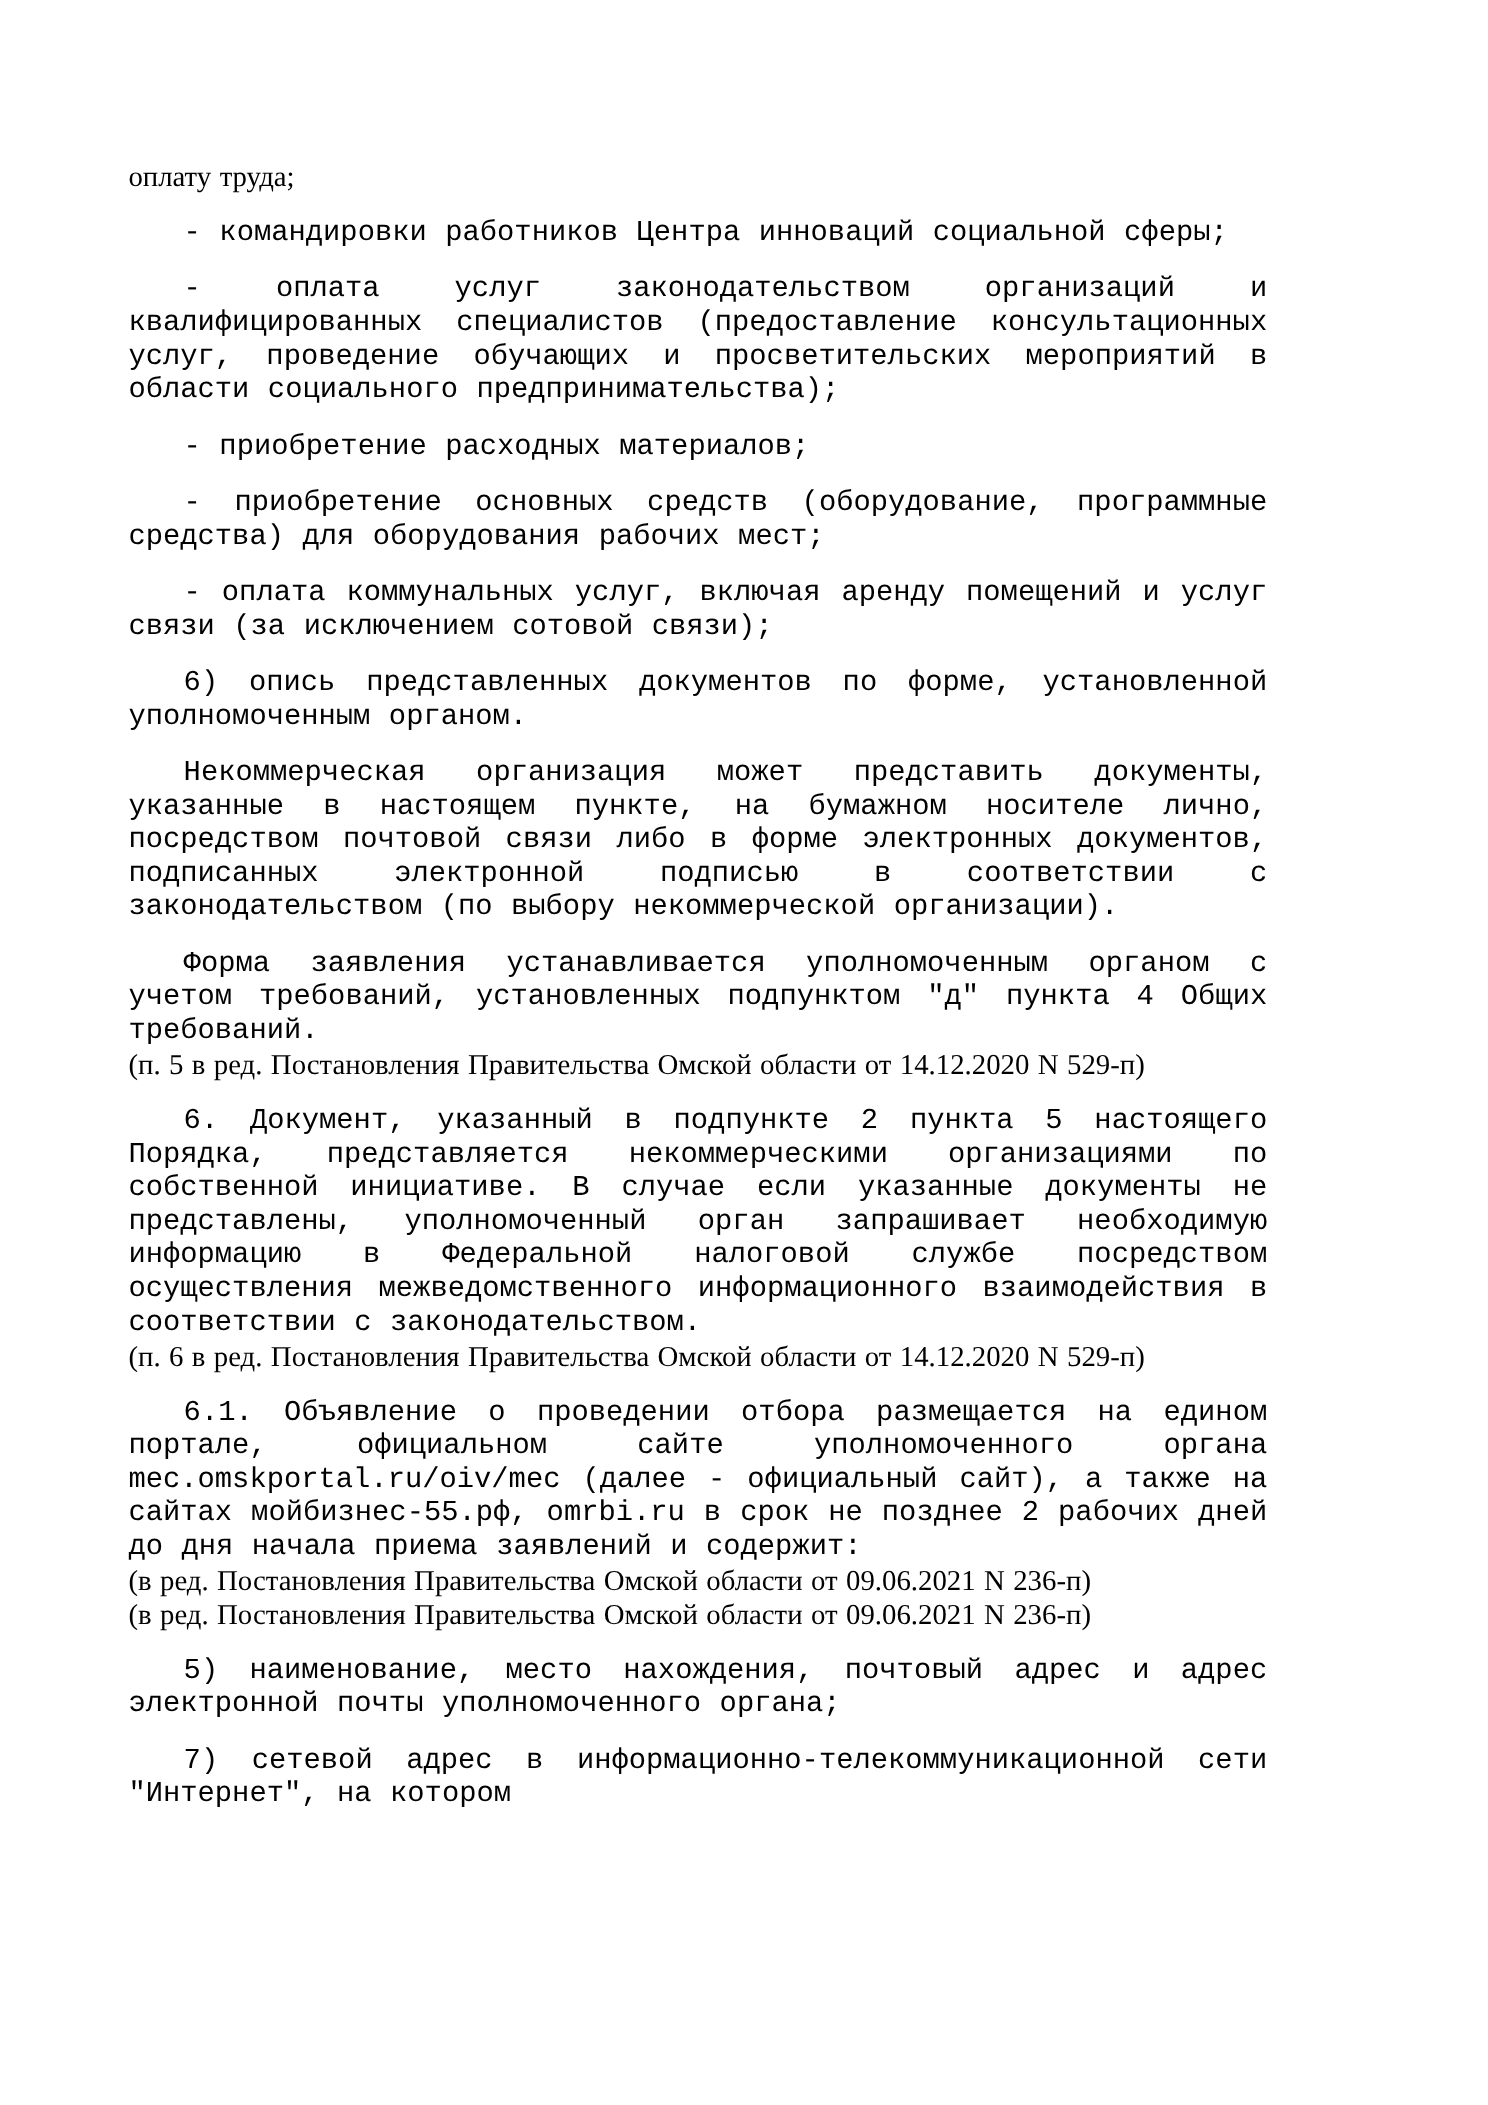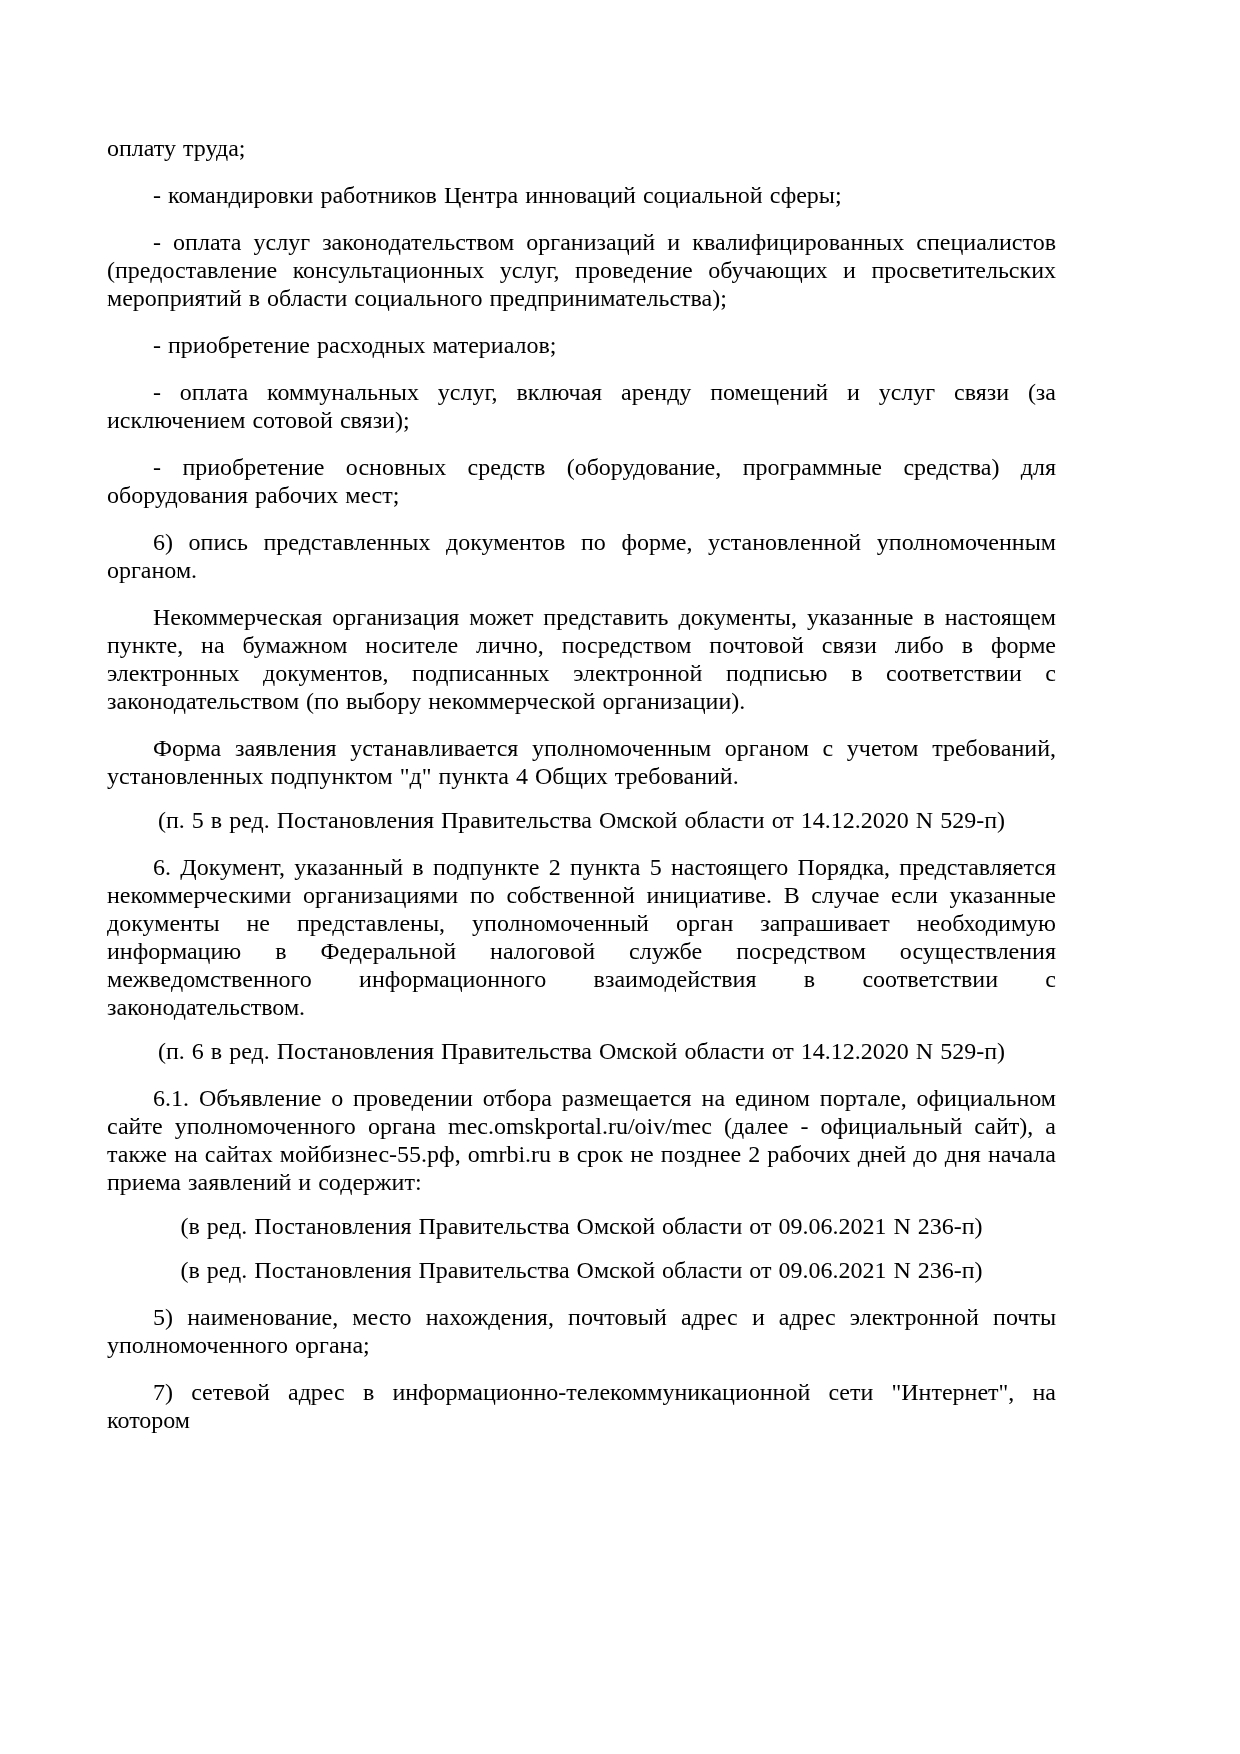--- a/index.html
+++ b/index.html
@@ -36,39 +36,40 @@
   p.para.continuation {
     text-align: justify;
     text-indent: 0;
     margin-top: 0;
   }
 
   p.para.body {
     text-align: justify;
     text-indent: 46px;
     margin-top: 19px;
+    font-family: Liberation Mono, monospace;
   }
 
   p.para.note {
-    text-align: center;
+    text-align: left;
     text-indent: 0;
-    margin-top: 16px;
+    margin-top: 0;
   }
 </style>
 </head>
 <body>
 
 <div class="page">
   <div class="content" id="document-content">
       <p class="para continuation">оплату труда;</p>
       <p class="para body">- командировки работников Центра инноваций социальной сферы;</p>
       <p class="para body">- оплата услуг законодательством организаций и квалифицированных специалистов (предоставление консультационных услуг, проведение обучающих и просветительских мероприятий в области социального предпринимательства);</p>
       <p class="para body">- приобретение расходных материалов;</p>
+      <p class="para body">- приобретение основных средств (оборудование, программные средства) для оборудования рабочих мест;</p>
       <p class="para body">- оплата коммунальных услуг, включая аренду помещений и услуг связи (за исключением сотовой связи);</p>
-      <p class="para body">- приобретение основных средств (оборудование, программные средства) для оборудования рабочих мест;</p>
       <p class="para body">6) опись представленных документов по форме, установленной уполномоченным органом.</p>
       <p class="para body">Некоммерческая организация может представить документы, указанные в настоящем пункте, на бумажном носителе лично, посредством почтовой связи либо в форме электронных документов, подписанных электронной подписью в соответствии с законодательством (по выбору некоммерческой организации).</p>
       <p class="para body">Форма заявления устанавливается уполномоченным органом с учетом требований, установленных подпунктом "д" пункта 4 Общих требований.</p>
       <p class="para note">(п. 5 в ред. Постановления Правительства Омской области от 14.12.2020 N 529-п)</p>
       <p class="para body">6. Документ, указанный в подпункте 2 пункта 5 настоящего Порядка, представляется некоммерческими организациями по собственной инициативе. В случае если указанные документы не представлены, уполномоченный орган запрашивает необходимую информацию в Федеральной налоговой службе посредством осуществления межведомственного информационного взаимодействия в соответствии с законодательством.</p>
       <p class="para note">(п. 6 в ред. Постановления Правительства Омской области от 14.12.2020 N 529-п)</p>
       <p class="para body">6.1. Объявление о проведении отбора размещается на едином портале, официальном сайте уполномоченного органа mec.omskportal.ru/oiv/mec (далее - официальный сайт), а также на сайтах мойбизнес-55.рф, omrbi.ru в срок не позднее 2 рабочих дней до дня начала приема заявлений и содержит:</p>
       <p class="para note">(в ред. Постановления Правительства Омской области от 09.06.2021 N 236-п)</p>
       <p class="para note">(в ред. Постановления Правительства Омской области от 09.06.2021 N 236-п)</p>
       <p class="para body">5) наименование, место нахождения, почтовый адрес и адрес электронной почты уполномоченного органа;</p>

